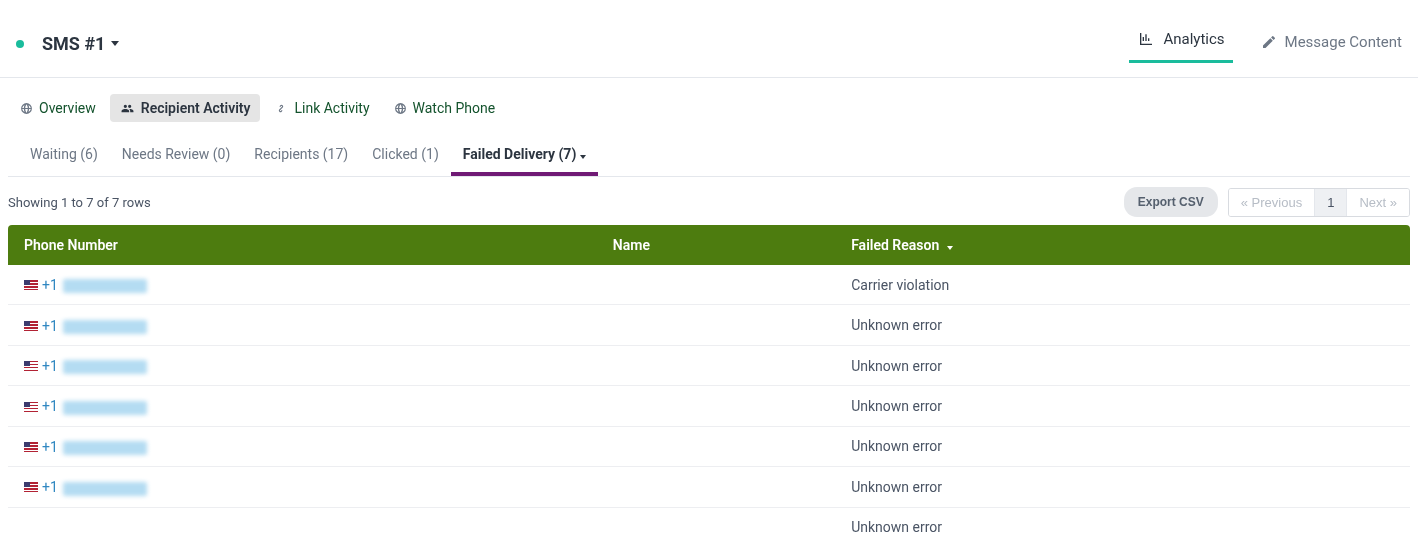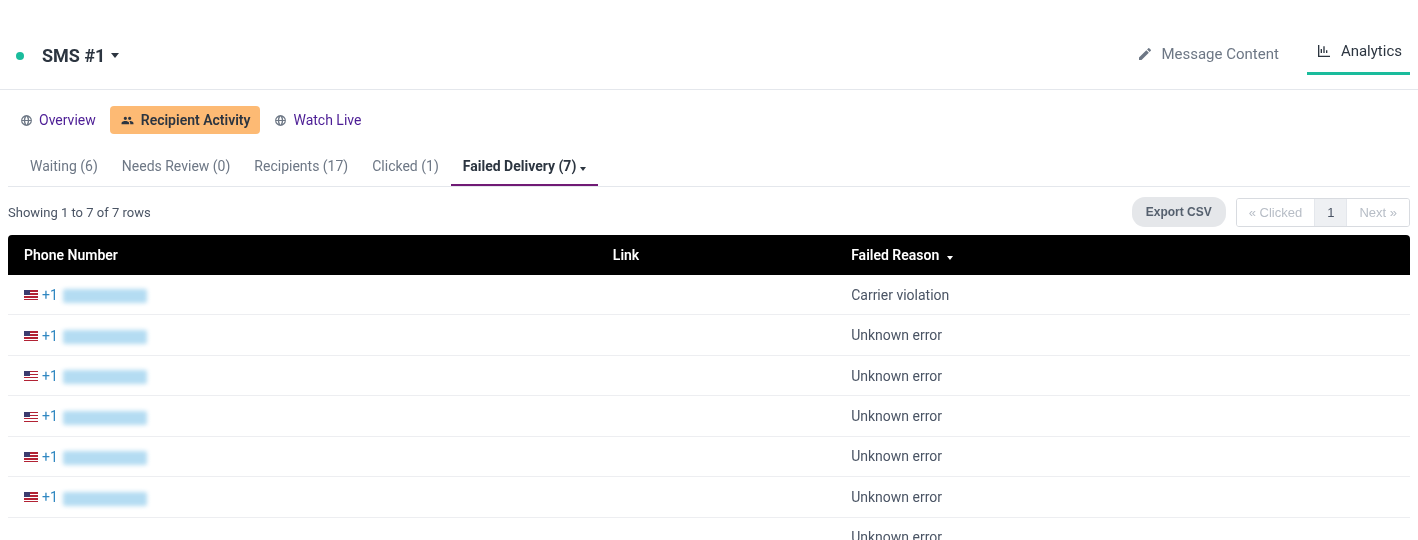--- a/index.html
+++ b/index.html
@@ -9,21 +9,20 @@
     font-size: 14px;
     color: #4a5464;
     background: #fff;
   }
   .header {
     display: flex;
     align-items: center;
     justify-content: space-between;
     padding: 24px 8px 14px 16px;
     border-bottom: 1px solid #e4e7ec;
-    margin-top: 12px;
   }
   .header-left {
     display: flex;
     align-items: center;
   }
   .status-dot {
     width: 8px;
     height: 8px;
     border-radius: 50%;
     background: #1abc9c;
@@ -65,28 +64,28 @@
     margin-right: 8px;
     display: inline-flex;
   }
   .subnav {
     padding: 16px 8px 8px 10px;
   }
   .subnav-item {
     display: inline-flex;
     align-items: center;
     padding: 6px 10px;
-    color: #4c1d95;
+    color: #14532d;
     cursor: pointer;
     font-size: 14px;
     border-radius: 4px;
     margin-right: 4px;
   }
   .subnav-item.active {
-    background: #fdba74;
+    background: #e5e5e5;
     color: #2c3540;
     font-weight: 600;
   }
   .subnav-item .icon {
     margin-right: 6px;
     display: inline-flex;
   }
   .filter-tabs {
     padding: 6px 8px 0 18px;
   }
@@ -94,21 +93,21 @@
     display: inline-block;
     padding: 10px 12px;
     color: #6d7785;
     cursor: pointer;
     font-size: 14px;
     border-bottom: 2px solid transparent;
   }
   .filter-tab.active {
     color: #2c3540;
     font-weight: 700;
-    border-bottom: 2px solid #701a75;
+    border-bottom: 4px solid #701a75;
   }
   .filter-tab .small-caret {
     display: inline-block;
     margin-left: 4px;
     width: 0; height: 0;
     border-left: 3px solid transparent;
     border-right: 3px solid transparent;
     border-top: 4px solid #2c3540;
   }
   .divider {
@@ -161,21 +160,21 @@
     color: #4a5464;
     background: #eef0f3;
   }
   table {
     width: calc(100% - 16px);
     margin: 0 8px;
     border-collapse: collapse;
     font-size: 14px;
   }
   thead th {
-    background: #000000;
+    background: #4d7c0f;
     color: #fff;
     font-weight: 600;
     text-align: left;
     padding: 12px 16px;
   }
   thead th:first-child { border-top-left-radius: 4px; }
   thead th:last-child { border-top-right-radius: 4px; }
   thead th .sort-caret {
     display: inline-block;
     margin-left: 4px;
@@ -234,82 +233,89 @@
 
 <div class="header">
   <div class="header-left">
     <span class="status-dot"></span>
     <span class="page-title">
       <span>SMS #1</span>
       <span class="caret-down"></span>
     </span>
   </div>
   <div class="header-right">
+    <div class="header-tab active">
+      <span class="icon">
+        <svg width="18" height="16" viewBox="0 0 24 24" fill="#2c3540">
+            <path d="M3 3v18h18v-2H5V3H3zm4 12h2V9H7v6zm4 0h2V5h-2v10zm4 0h2v-4h-2v4z"></path>
+          </svg>
+      </span>
+      <span>Analytics</span>
+    </div>
     <div class="header-tab">
       <span class="icon">
         <svg width="16" height="16" viewBox="0 0 24 24" fill="#6d7785">
             <path d="M3 17.25V21h3.75l11-11-3.75-3.75-11 11zM20.7 7.05a1 1 0 0 0 0-1.41l-2.34-2.34a1 1 0 0 0-1.41 0l-1.83 1.83 3.75 3.75 1.83-1.83z"></path>
           </svg>
       </span>
       <span>Message Content</span>
     </div>
-    <div class="header-tab active">
-      <span class="icon">
-        <svg width="18" height="16" viewBox="0 0 24 24" fill="#2c3540">
-            <path d="M3 3v18h18v-2H5V3H3zm4 12h2V9H7v6zm4 0h2V5h-2v10zm4 0h2v-4h-2v4z"></path>
-          </svg>
-      </span>
-      <span>Analytics</span>
-    </div>
   </div>
 </div>
 
 <div class="subnav" id="subnav"><span class="subnav-item">
       <span class="icon">
         <svg width="13" height="13" viewBox="0 0 24 24" fill="#6d7785">
           <path d="M12 2a10 10 0 1 0 0 20 10 10 0 0 0 0-20zm7.93 9h-3.03a15.7 15.7 0 0 0-1.23-5.36A8.03 8.03 0 0 1 19.93 11zM12 4c.9 1.3 2.05 3.58 2.37 7H9.63C9.95 7.58 11.1 5.3 12 4zM8.33 5.64A15.7 15.7 0 0 0 7.1 11H4.07a8.03 8.03 0 0 1 4.26-5.36zM4.07 13H7.1c.15 1.96.58 3.8 1.23 5.36A8.03 8.03 0 0 1 4.07 13zM12 20c-.9-1.3-2.05-3.58-2.37-7h4.74c-.32 3.42-1.47 5.7-2.37 7zm3.67-1.64c.65-1.56 1.08-3.4 1.23-5.36h3.03a8.03 8.03 0 0 1-4.26 5.36z"></path>
         </svg>
       </span>
       <span>Overview</span>
     </span><span class="subnav-item active">
       <span class="icon">
         <svg width="15" height="13" viewBox="0 0 24 24" fill="#2c3540">
           <path d="M16 11a3 3 0 1 0 0-6 3 3 0 0 0 0 6zM8 11a3 3 0 1 0 0-6 3 3 0 0 0 0 6zm0 2c-2.33 0-7 1.17-7 3.5V19h14v-2.5C15 14.17 10.33 13 8 13zm8 0c-.29 0-.62.02-.97.05 1.16.84 1.97 1.97 1.97 3.45V19h6v-2.5c0-2.33-4.67-3.5-7-3.5z"></path>
         </svg>
       </span>
       <span>Recipient Activity</span>
     </span><span class="subnav-item">
       <span class="icon">
+        <svg width="14" height="13" viewBox="0 0 24 24" fill="#6d7785">
+          <path d="M10.59 13.41a1 1 0 0 0 1.41 0l3-3a3 3 0 1 0-4.24-4.24l-1 1a1 1 0 1 0 1.41 1.41l1-1a1 1 0 1 1 1.41 1.41l-3 3a1 1 0 0 0 0 1.41zM13.41 10.59a1 1 0 0 0-1.41 0l-3 3a3 3 0 1 0 4.24 4.24l1-1a1 1 0 1 0-1.41-1.41l-1 1a1 1 0 1 1-1.41-1.41l3-3a1 1 0 0 0 0-1.41z"></path>
+        </svg>
+      </span>
+      <span>Link Activity</span>
+    </span><span class="subnav-item">
+      <span class="icon">
         <svg width="13" height="13" viewBox="0 0 24 24" fill="#6d7785">
           <path d="M12 2a10 10 0 1 0 0 20 10 10 0 0 0 0-20zm7.93 9h-3.03a15.7 15.7 0 0 0-1.23-5.36A8.03 8.03 0 0 1 19.93 11zM12 4c.9 1.3 2.05 3.58 2.37 7H9.63C9.95 7.58 11.1 5.3 12 4zM8.33 5.64A15.7 15.7 0 0 0 7.1 11H4.07a8.03 8.03 0 0 1 4.26-5.36zM4.07 13H7.1c.15 1.96.58 3.8 1.23 5.36A8.03 8.03 0 0 1 4.07 13zM12 20c-.9-1.3-2.05-3.58-2.37-7h4.74c-.32 3.42-1.47 5.7-2.37 7zm3.67-1.64c.65-1.56 1.08-3.4 1.23-5.36h3.03a8.03 8.03 0 0 1-4.26 5.36z"></path>
         </svg>
       </span>
-      <span>Watch Live</span>
+      <span>Watch Phone</span>
     </span></div>
 
 <div class="filter-tabs" id="filter-tabs"><span class="filter-tab"><span>Waiting (6)</span></span><span class="filter-tab"><span>Needs Review (0)</span></span><span class="filter-tab"><span>Recipients (17)</span></span><span class="filter-tab"><span>Clicked (1)</span></span><span class="filter-tab active"><span>Failed Delivery (7)</span><span class="small-caret"></span></span></div>
 <div class="divider"></div>
 
 <div class="toolbar">
   <span class="row-info">Showing 1 to 7 of 7 rows</span>
   <div class="toolbar-right">
     <button class="export-btn">Export CSV</button>
     <div class="pager">
-      <button>« Clicked</button>
+      <button>« Previous</button>
       <button class="current">1</button>
       <button>Next »</button>
     </div>
   </div>
 </div>
 
 <table>
   <thead>
     <tr>
       <th style="width:42%">Phone Number</th>
-      <th style="width:17%">Link</th>
+      <th style="width:17%">Name</th>
       <th style="width:41%">
         <span>Failed Reason</span>
         <span class="sort-caret"></span>
       </th>
     </tr>
   </thead>
   <tbody id="table-body">
       <tr>
         <td class="phone-cell"><span class="flag"></span><span class="phone-link">+1 <span class="blurred"></span></span></td>
         <td></td>

